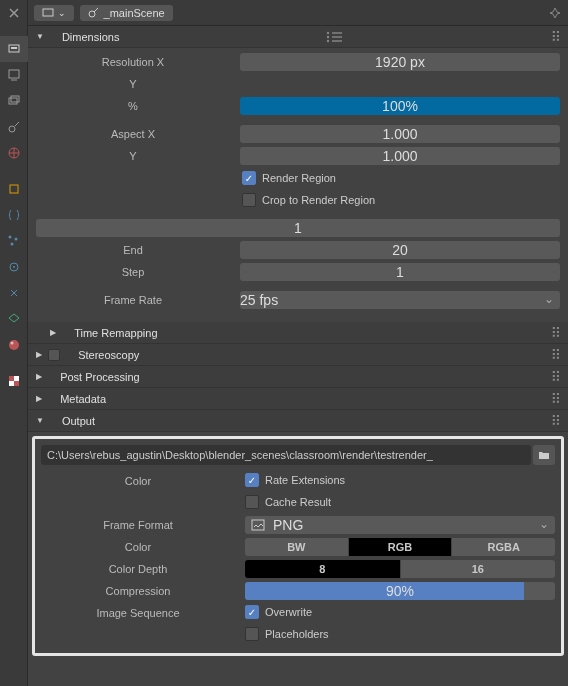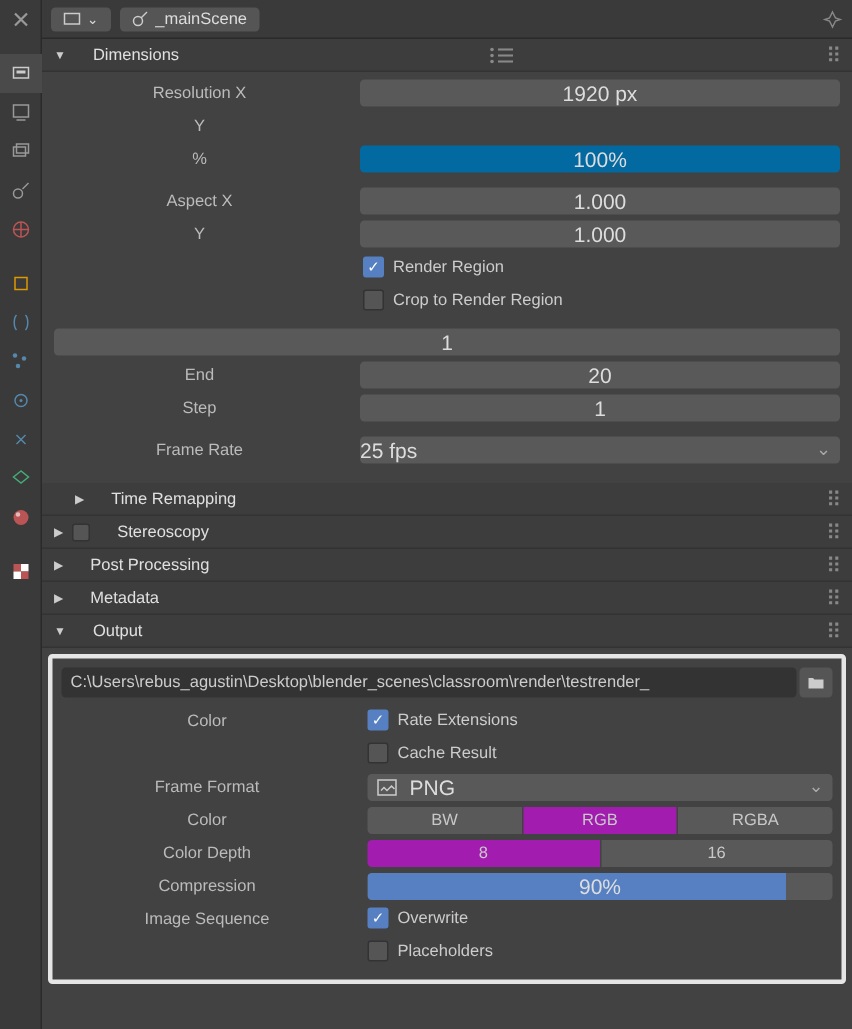--- a/index.html
+++ b/index.html
@@ -27,25 +27,25 @@
   .fld.pct { position: relative; overflow: hidden; }
   .fld.pct .bar { position: absolute; left: 0; top: 0; bottom: 0; background: #5680c2; }
   .fld.pct span { position: relative; z-index: 1; }
   .fld.dd { justify-content: flex-start; padding-left: 0; position: relative; }
   .fld.dd::after { content: "⌄"; position: absolute; right: 6px; top: 1px; color: #aaa; font-size: 12px; }
   .chk-row { display: flex; align-items: center; gap: 6px; height: 20px; margin-bottom: 2px; }
   .chk { width: 14px; height: 14px; background: #555; border: 1px solid #333; border-radius: 2px; display: flex; align-items: center; justify-content: center; font-size: 10px; color: #fff; cursor: pointer; }
   .chk.on { background: #5680c2; border-color: #5680c2; }
   .chk-row .lbl2 { color: #ccc; }
   .subrow-wrap { margin-left: 206px; }
-  .seg { display: flex; gap: 1px; height: 18px; }
+  .seg { display: flex; gap: 1px; height: 18px; font-weight: bold; }
   .seg .btn { flex: 1; background: #595959; display: flex; align-items: center; justify-content: center; cursor: pointer; font-size: 11px; }
   .seg .btn:first-child { border-radius: 3px 0 0 3px; }
   .seg .btn:last-child { border-radius: 0 3px 3px 0; }
-  .seg .btn.sel { background: #a21caf; }
+  .seg .btn.sel { background: #000000; }
   .out-box { border: 3px solid #e5e5e5; border-radius: 3px; margin: 4px; padding: 6px; }
   .path-row { display: flex; gap: 2px; height: 20px; margin-bottom: 6px; }
   .path-fld { flex: 1; background: #333; border-radius: 3px; padding: 0 6px; display: flex; align-items: center; color: #ccc; font-size: 11px; }
   .path-btn { width: 22px; background: #555; border-radius: 3px; display: flex; align-items: center; justify-content: center; cursor: pointer; }
   .ff-row .fld.dd { padding-left: 28px; }
   .ff-icon { position: absolute; left: 6px; width: 14px; height: 14px; }
   svg { display: block; }
 </style>
 </head>
 <body>

